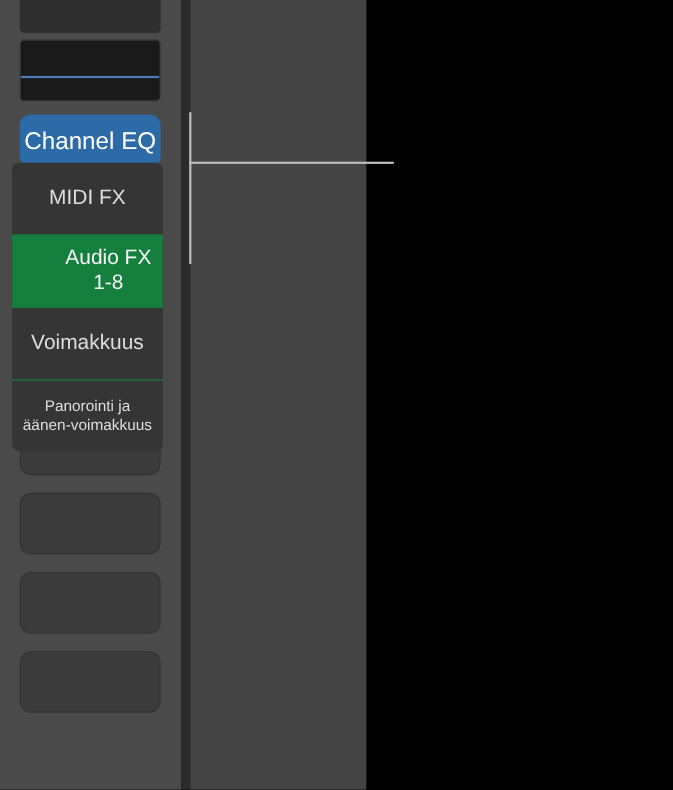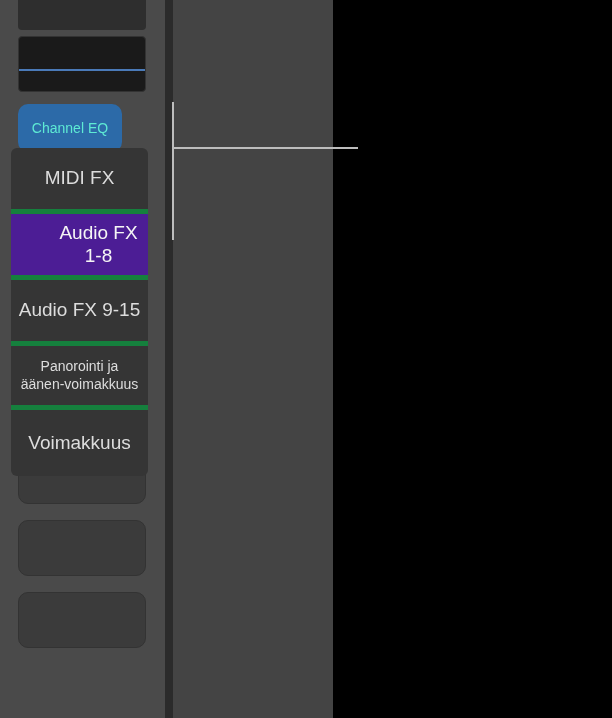--- a/index.html
+++ b/index.html
@@ -46,29 +46,29 @@
     }
     .thumb.graph .line {
       position: absolute;
       left: 0;
       right: 0;
       top: 32px;
       height: 2px;
       background: #4a7ab8;
     }
     .pill {
-      width: 104px;
+      width: 128px;
       height: 48px;
       background: #2c6aa8;
       border-radius: 10px;
       display: flex;
       align-items: center;
       justify-content: center;
-      color: #5eead4;
-      font-size: 14px;
+      color: #ffffff;
+      font-size: 22px;
       margin-bottom: 16px;
       font-weight: 400;
       cursor: pointer;
     }
     .pill.first {
       margin-top: 12px;
     }
     .empty-slot {
       width: 128px;
       height: 56px;
@@ -104,30 +104,30 @@
       overflow: hidden;
     }
     .menu-item {
       height: 66px;
       display: flex;
       align-items: center;
       justify-content: center;
       color: #ddd;
       font-size: 19px;
       text-align: center;
-      border-bottom: 5px solid #15803d;
+      border-bottom: 1px solid #15803d;
       cursor: pointer;
       line-height: 1.2;
       padding: 0 6px;
     }
     .menu-item:last-child {
       border-bottom: none;
     }
     .menu-item.selected {
-      background: #4c1d95;
+      background: #15803d;
       color: #f5f5f5;
       padding-left: 44px;
     }
     .menu-item.small {
       font-size: 14px;
       height: 64px;
       line-height: 1.25;
     }
     .callout-line {
       position: absolute;
@@ -169,16 +169,15 @@
 <div class="divider-v"></div>
 
 <div class="menu-column"></div>
 
 <div class="callout-line vert"></div>
 <div class="callout-line horz"></div>
 
 <div class="menu-panel">
   <div class="menu-item">MIDI FX</div>
   <div class="menu-item selected">Audio FX 1-8</div>
-  <div class="menu-item">Audio FX 9-15</div>
+  <div class="menu-item">Voimakkuus</div>
   <div class="menu-item small">Panorointi ja äänen-voimakkuus</div>
-  <div class="menu-item">Voimakkuus</div>
 </div>
 
 </body></html>

